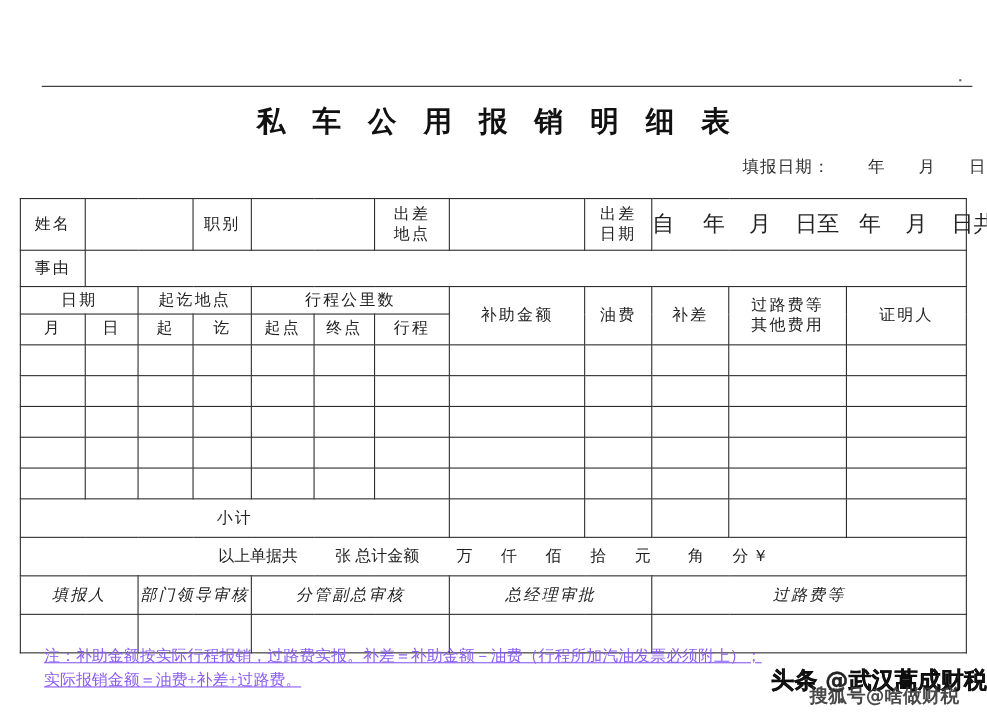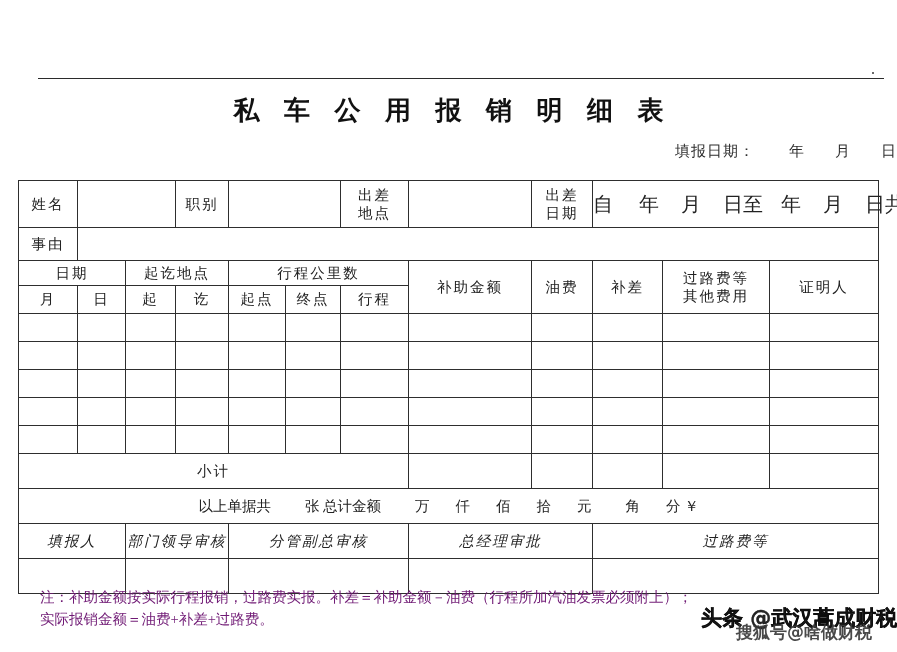--- a/index.html
+++ b/index.html
@@ -124,21 +124,22 @@
   .subtotal-cell { text-align: center; }
 
   
   .note {
     position: absolute;
     left: 40px;
     top: 586px;
     width: 830px;
     font-size: 14.5px;
     line-height: 1.55;
-    color: #701a75;
+    color: #8b5cf6;
+    text-decoration: underline;
   }
   .note div { white-space: nowrap; }
 
   
   .watermark {
     position: absolute;
     left: 655px;
     top: 604px;
     width: 240px;
     height: 48px;

